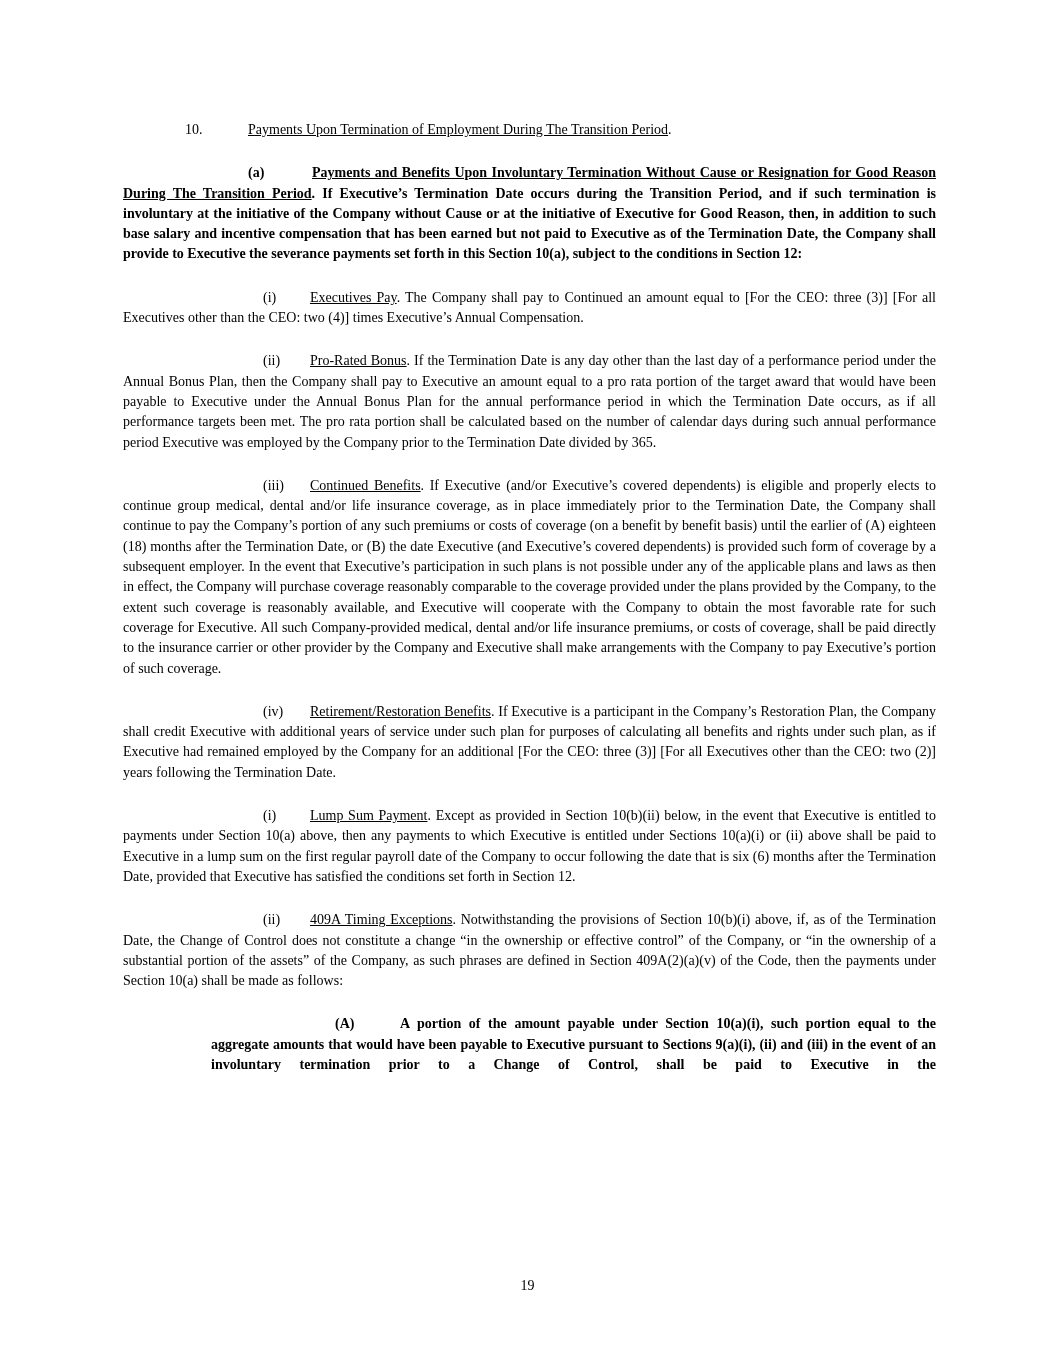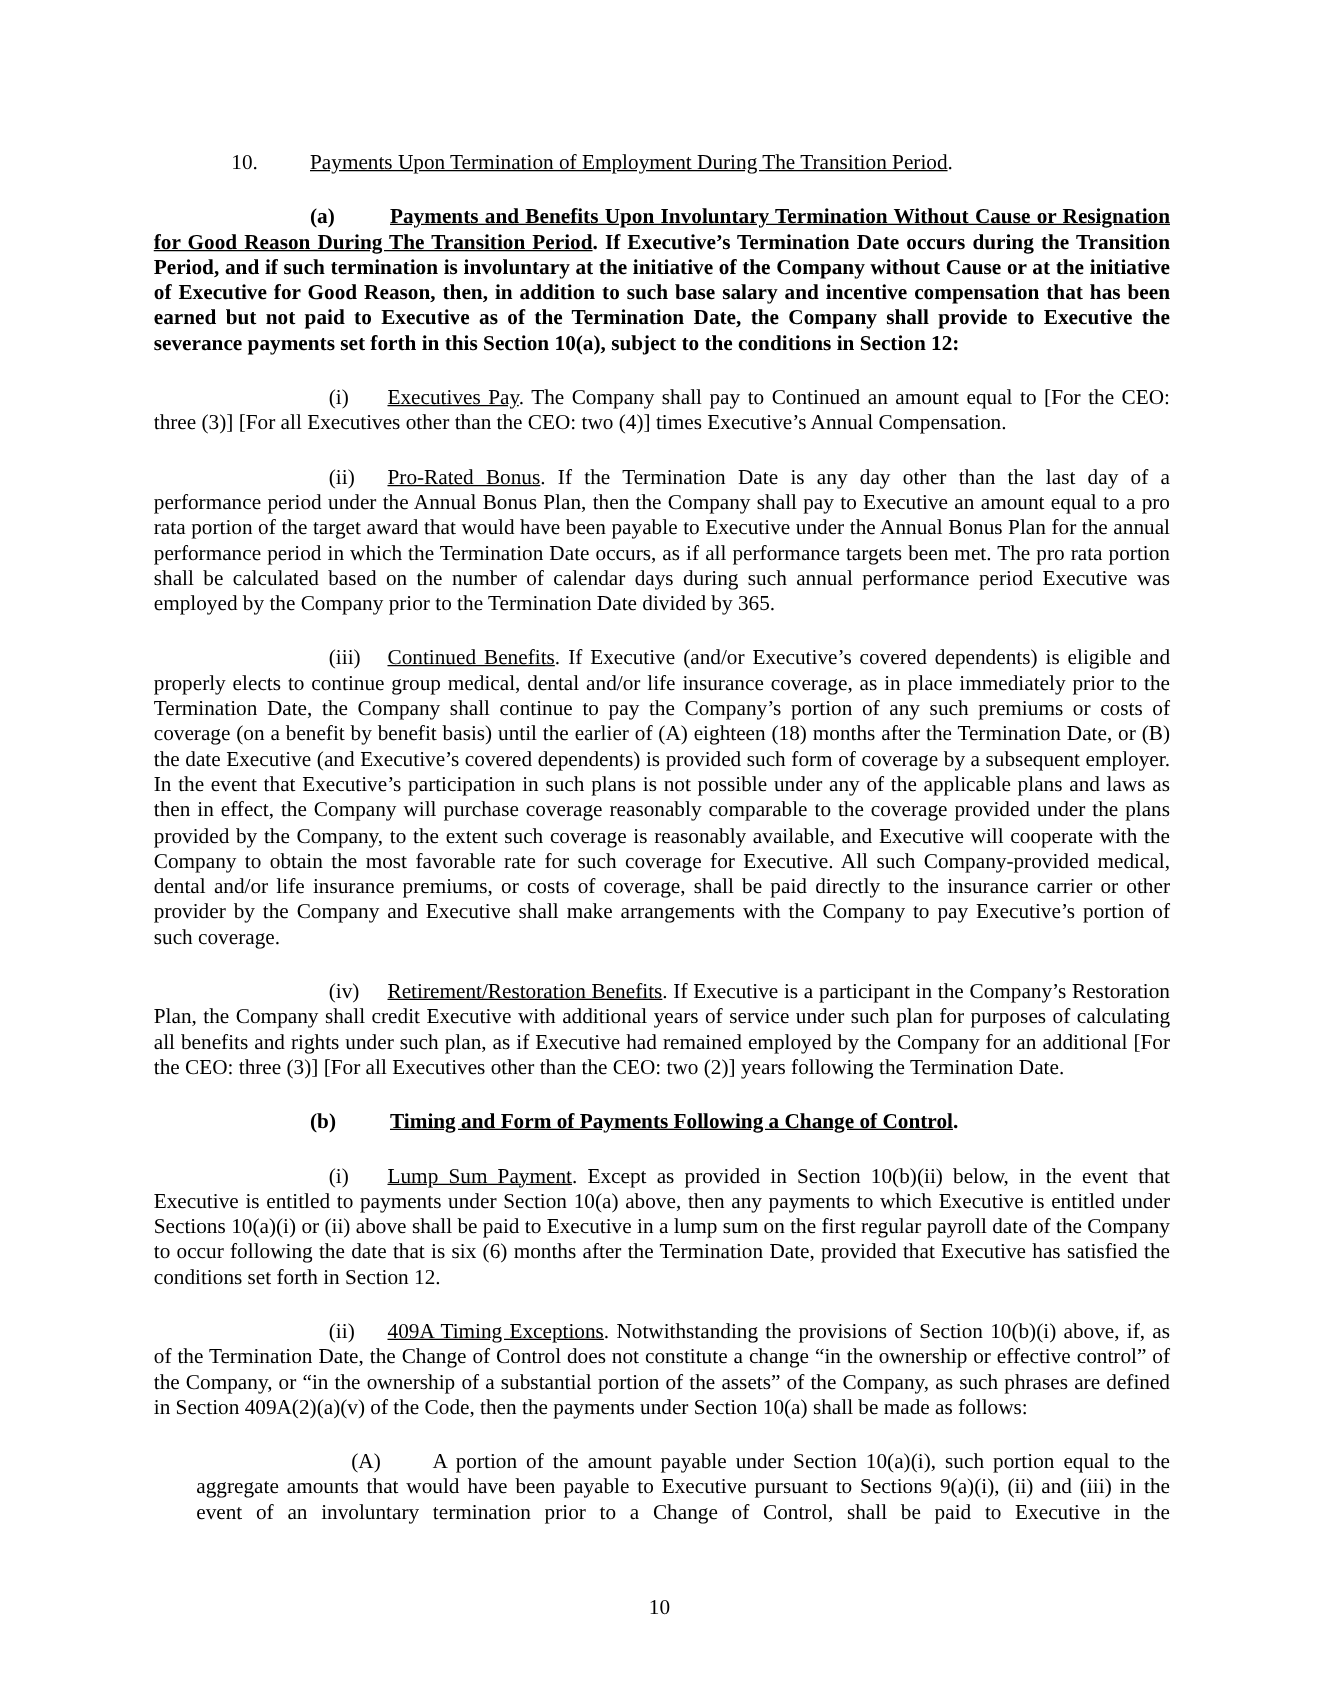--- a/index.html
+++ b/index.html
@@ -7,45 +7,46 @@
     padding: 0;
     background: #ffffff;
   }
   .page {
     position: relative;
     width: 1055px;
     height: 1365px;
     background: #ffffff;
     color: #000000;
     font-family: "Liberation Serif", "DejaVu Serif", serif;
-    font-size: 17px;
+    font-size: 14px;
     line-height: 20.3px;
     overflow: hidden;
   }
   .content {
     position: absolute;
     left: 123px;
     top: 120px;
     width: 813px;
   }
   .para {
     margin: 23px 0 0 0;
     text-align: justify;
   }
   .para.first {
     margin-top: 0;
   }
   .ind-head { text-indent: 62px;  text-align: left; }
   .ind-main { text-indent: 125px; font-weight: bold; }
   .ind-sub  { text-indent: 140px; }
   .blockA {
-    margin-left: 34px;
+    margin-left: 88px;
     text-indent: 124px;
     text-align: justify;
     text-align-last: justify;
+    font-weight: bold;
   }
   .lbl-head { display: inline-block; width: 63px; text-indent: 0; }
   .lbl-main { display: inline-block; width: 64px; text-indent: 0; }
   .lbl-sub  { display: inline-block; width: 47px; text-indent: 0; }
   .lbl-A    { display: inline-block; width: 65px; text-indent: 0; }
   .u { text-decoration: underline; }
   .i { }
   .page-number {
     position: absolute;
     left: 0;
@@ -65,24 +66,23 @@
     <p class="para ind-main"><span class="lbl-main">(a)</span><span class="u">Payments and Benefits Upon Involuntary Termination Without Cause or Resignation for Good Reason During The Transition Period</span><span>. If Executive’s Termination Date occurs during the Transition Period, and if such termination is involuntary at the initiative of the Company without Cause or at the initiative of Executive for Good Reason, then, in addition to such base salary and incentive compensation that has been earned but not paid to Executive as of the Termination Date, the Company shall provide to Executive the severance payments set forth in this Section 10(a), subject to the conditions in Section 12:</span></p>
 
     <p class="para ind-sub"><span class="lbl-sub">(i)</span><span class="u">Executives Pay</span><span>. The Company shall pay to Continued an amount equal to [</span><span class="i">For the CEO:</span><span> three (3)] [</span><span class="i">For all Executives other than the CEO:</span><span> two (4)] times Executive’s Annual Compensation.</span></p>
 
     <p class="para ind-sub"><span class="lbl-sub">(ii)</span><span class="u">Pro-Rated Bonus</span><span>. If the Termination Date is any day other than the last day of a performance period under the Annual Bonus Plan, then the Company shall pay to Executive an amount equal to a pro rata portion of the target award that would have been payable to Executive under the Annual Bonus Plan for the annual performance period in which the Termination Date occurs, as if all performance targets been met. The pro rata portion shall be calculated based on the number of calendar days during such annual performance period Executive was employed by the Company prior to the Termination Date divided by 365.</span></p>
 
     <p class="para ind-sub"><span class="lbl-sub">(iii)</span><span class="u">Continued Benefits</span><span>. If Executive (and/or Executive’s covered dependents) is eligible and properly elects to continue group medical, dental and/or life insurance coverage, as in place immediately prior to the Termination Date, the Company shall continue to pay the Company’s portion of any such premiums or costs of coverage (on a benefit by benefit basis) until the earlier of (A) eighteen (18) months after the Termination Date, or (B) the date Executive (and Executive’s covered dependents) is provided such form of coverage by a subsequent employer. In the event that Executive’s participation in such plans is not possible under any of the applicable plans and laws as then in effect, the Company will purchase coverage reasonably comparable to the coverage provided under the plans provided by the Company, to the extent such coverage is reasonably available, and Executive will cooperate with the Company to obtain the most favorable rate for such coverage for Executive. All such Company-provided medical, dental and/or life insurance premiums, or costs of coverage, shall be paid directly to the insurance carrier or other provider by the Company and Executive shall make arrangements with the Company to pay Executive’s portion of such coverage.</span></p>
 
     <p class="para ind-sub"><span class="lbl-sub">(iv)</span><span class="u">Retirement/Restoration Benefits</span><span>. If Executive is a participant in the Company’s Restoration Plan, the Company shall credit Executive with additional years of service under such plan for purposes of calculating all benefits and rights under such plan, as if Executive had remained employed by the Company for an additional [</span><span class="i">For the CEO:</span><span> three (3)] [</span><span class="i">For all Executives other than the CEO:</span><span> two (2)] years following the Termination Date.</span></p>
 
-    <p class="para ind-main"><span class="lbl-main">(b)</span><span class="u">Timing and Form of Payments Following a Change of Control</span><span>.</span></p>
 
     <p class="para ind-sub"><span class="lbl-sub">(i)</span><span class="u">Lump Sum Payment</span><span>. Except as provided in Section 10(b)(ii) below, in the event that Executive is entitled to payments under Section 10(a) above, then any payments to which Executive is entitled under Sections 10(a)(i) or (ii) above shall be paid to Executive in a lump sum on the first regular payroll date of the Company to occur following the date that is six (6) months after the Termination Date, provided that Executive has satisfied the conditions set forth in Section 12.</span></p>
 
     <p class="para ind-sub"><span class="lbl-sub">(ii)</span><span class="u">409A Timing Exceptions</span><span>. Notwithstanding the provisions of Section 10(b)(i) above, if, as of the Termination Date, the Change of Control does not constitute a change “in the ownership or effective control” of the Company, or “in the ownership of a substantial portion of the assets” of the Company, as such phrases are defined in Section 409A(2)(a)(v) of the Code, then the payments under Section 10(a) shall be made as follows:</span></p>
 
     <p class="para blockA"><span class="lbl-A">(A)</span><span>A portion of the amount payable under Section 10(a)(i), such portion equal to the aggregate amounts that would have been payable to Executive pursuant to Sections 9(a)(i), (ii) and (iii) in the event of an involuntary termination prior to a Change of Control, shall be paid to Executive in the</span></p>
 
   </div>
 
-  <div class="page-number">10</div>
+  <div class="page-number">19</div>
 </div>
 
 </body></html>

